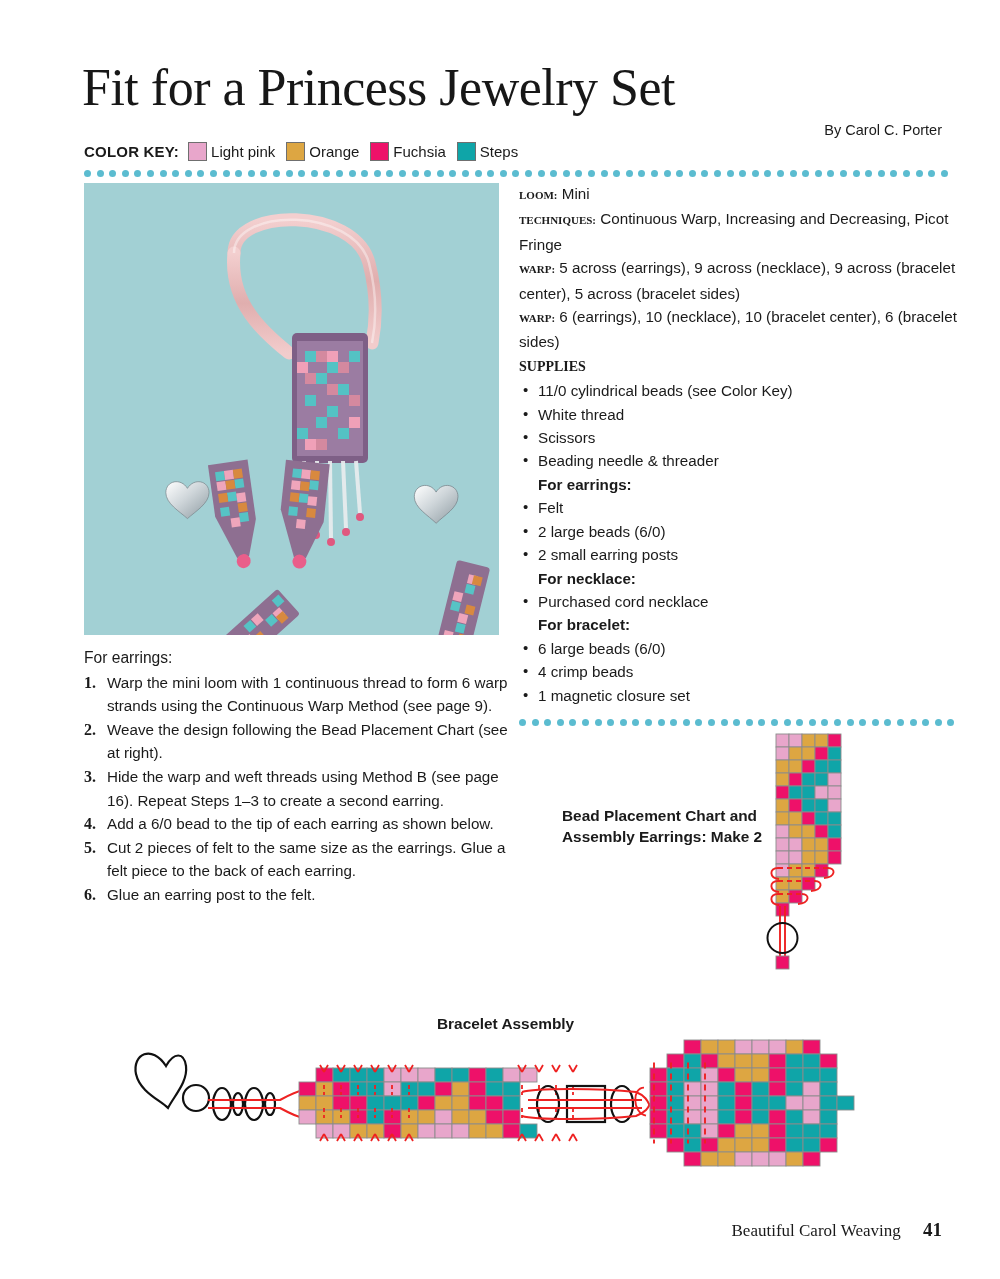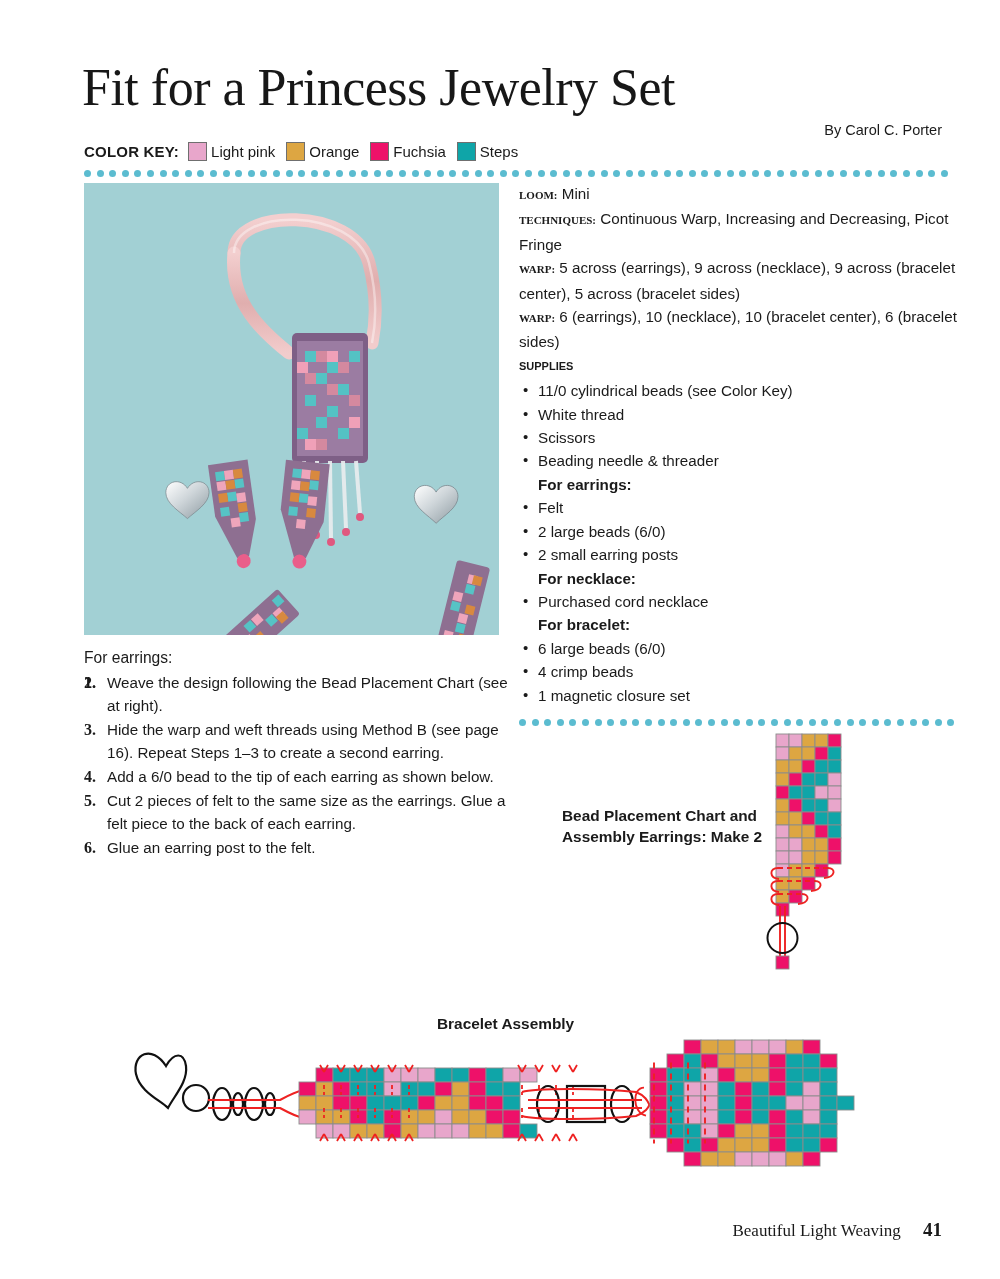--- a/index.html
+++ b/index.html
@@ -45,21 +45,21 @@
   .photo svg{display:block;}
 
   
   .spec{
     position:absolute;left:519px;top:182px;width:440px;
     font-size:15.2px;line-height:23.4px;
   }
   .spec .lead{font-family:"Liberation Serif", serif;font-weight:bold;font-size:11px;}
   .spec p{margin:0;}
   .supplies-head{
-    font-family:Liberation Sans, sans-serif;font-weight:bold;font-size:11px;
+    font-family:Liberation Serif, serif;font-weight:bold;font-size:14px;
     margin-top:1px;
   }
   ul.bullets{margin:1px;padding:0;list-style:none;}
   ul.bullets li{
     position:relative;padding-left:18px;font-size:15.2px;line-height:23.4px;
   }
   ul.bullets li.bul::before{
     content:"\2022";position:absolute;left:3px;top:-1px;font-size:15px;
   }
   li.subhead{font-weight:bold;padding-left:9px;}
@@ -418,21 +418,21 @@
         <li class="subhead">For bracelet:</li>
         <li class="bul">6 large beads (6/0)</li>
         <li class="bul">4 crimp beads</li>
         <li class="bul">1 magnetic closure set</li>
       </ul>
   </div>
 
   <div class="steps">
     <div class="forhead">For earrings:</div>
     <div id="steps-list">
-        <div class="step"><span class="num">1.</span></div>
+        <div class="step"><span class="num">1.</span><span>Warp the mini loom with 1 continuous thread to form 6 warp strands using the Continuous Warp Method (see page 9).</span></div>
         <div class="step"><span class="num">2.</span><span>Weave the design following the Bead Placement Chart (see at right).</span></div>
         <div class="step"><span class="num">3.</span><span>Hide the warp and weft threads using Method B (see page 16). Repeat Steps 1–3 to create a second earring.</span></div>
         <div class="step"><span class="num">4.</span><span>Add a 6/0 bead to the tip of each earring as shown below.</span></div>
         <div class="step"><span class="num">5.</span><span>Cut 2 pieces of felt to the same size as the earrings. Glue a felt piece to the back of each earring.</span></div>
         <div class="step"><span class="num">6.</span><span>Glue an earring post to the felt.</span></div>
       </div>
   </div>
 
   <div class="dots" id="rule-mid" style="left:519px;top:719px;width:440px;">
       <i style="left:0.0px;background:#5bbcd0"></i>
@@ -784,17 +784,17 @@
       <g fill="none" stroke="#ee2222" stroke-width="1.9">
         <path d="M524 32.400000000000006 L524 113.60000000000001" stroke-dasharray="6 5"></path>
         <path d="M541 32.400000000000006 L541 113.60000000000001" stroke-dasharray="6 5"></path>
         <path d="M558 32.400000000000006 L558 113.60000000000001" stroke-dasharray="6 5"></path>
         <path d="M575 32.400000000000006 L575 113.60000000000001" stroke-dasharray="6 5"></path>
         <path d="M514 57.6 C502 57.6,502 82.8,516 85.60000000000001"></path>
       </g>
     </svg>
 
   <div class="footer">
-    <span class="bookname">Beautiful Light Weaving</span>
+    <span class="bookname">Beautiful Carol Weaving</span>
     <span class="pagenum">41</span>
   </div>
 
 </div>
 
 </body></html>

